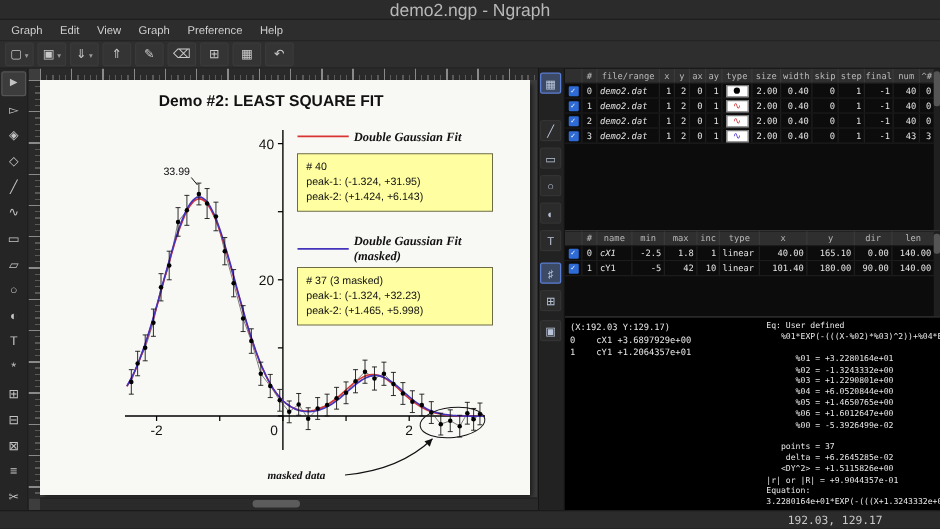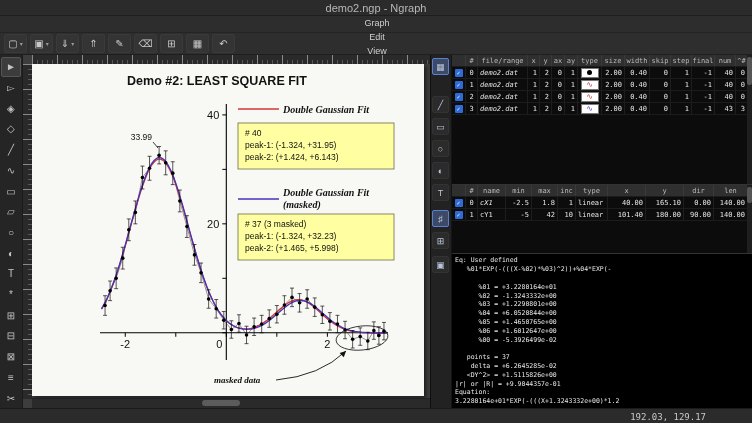--- a/index.html
+++ b/index.html
@@ -1,21 +1,21 @@
 <!DOCTYPE html>
 <html><head>
 <meta charset="utf-8">
 <style>
   html,body{margin:0;padding:0;background:#111;}
   .window{position:relative;width:752px;height:423px;background:#262626;font-family:"Liberation Sans",sans-serif;overflow:hidden;}
   
   .titlebar{height:15px;background:#2b2b2b;border-bottom:1px solid #1e1e1e;display:flex;align-items:center;justify-content:center;}
-  .titlebar span{font-size:11px;color:#b8b8b8;}
-  
-  .menubar{height:16px;background:#2d2d2d;display:flex;align-items:center;padding-left:2px;border-bottom:1px solid #242424;flex-direction:column;}
+  .titlebar span{font-size:14px;color:#b8b8b8;}
+  
+  .menubar{height:16px;background:#2d2d2d;display:flex;align-items:center;padding-left:2px;border-bottom:1px solid #242424;}
   .menubar span{font-size:9px;color:#cfcfcf;padding:2px 7px;cursor:default;}
   
   .toolbar{height:21px;background:#2e2e2e;border-bottom:1px solid #1f1f1f;display:flex;align-items:center;padding-left:4px;gap:3px;}
   .tbtn{height:17px;min-width:17px;padding:0 2px;display:flex;align-items:center;justify-content:center;border-radius:2px;border:1px solid #3a3a3a;background:#343434;}
   .tbtn .tglyph{color:#c9c9c9;font-size:10px;line-height:10px;}
   .tbtn .caret{font-size:6px;color:#999;margin-left:2px;}
   
   .main{display:flex;height:353px;}
   
   .palette{width:22px;background:#252525;border-right:1px solid #1b1b1b;display:flex;flex-direction:column;align-items:center;padding-top:2px;gap:1px;}
@@ -581,20 +581,23 @@
                 <div class="tcell num" style="width: 38px;">180.00</div>
                 <div class="tcell num" style="width: 30px;">90.00</div>
                 <div class="tcell num" style="width: 34px;">140.00</div>
               </div>
             </div>
           <div class="vscroll">
               <div class="vthumb small"></div>
             </div>
         </div>
         <div class="bottomrow">
+          <pre class="coordpanel">(X:192.03 Y:129.17)
+0    cX1 +3.6897929e+00
+1    cY1 +1.2064357e+01</pre>
           <pre class="eqpanel">Eq: User defined
    %01*EXP(-(((X-%02)*%03)^2))+%04*EXP(-
 
       %01 = +3.2280164e+01
       %02 = -1.3243332e+00
       %03 = +1.2290801e+00
       %04 = +6.0520844e+00
       %05 = +1.4650765e+00
       %06 = +1.6012647e+00
       %00 = -5.3926499e-02

